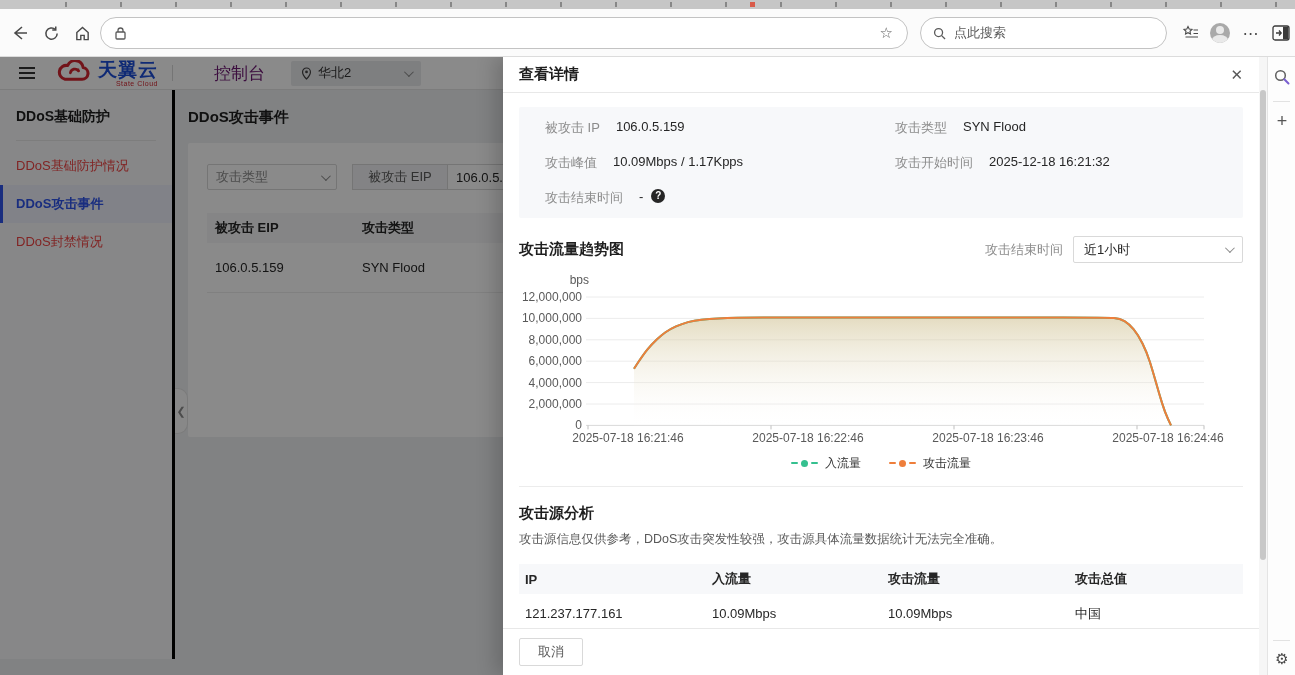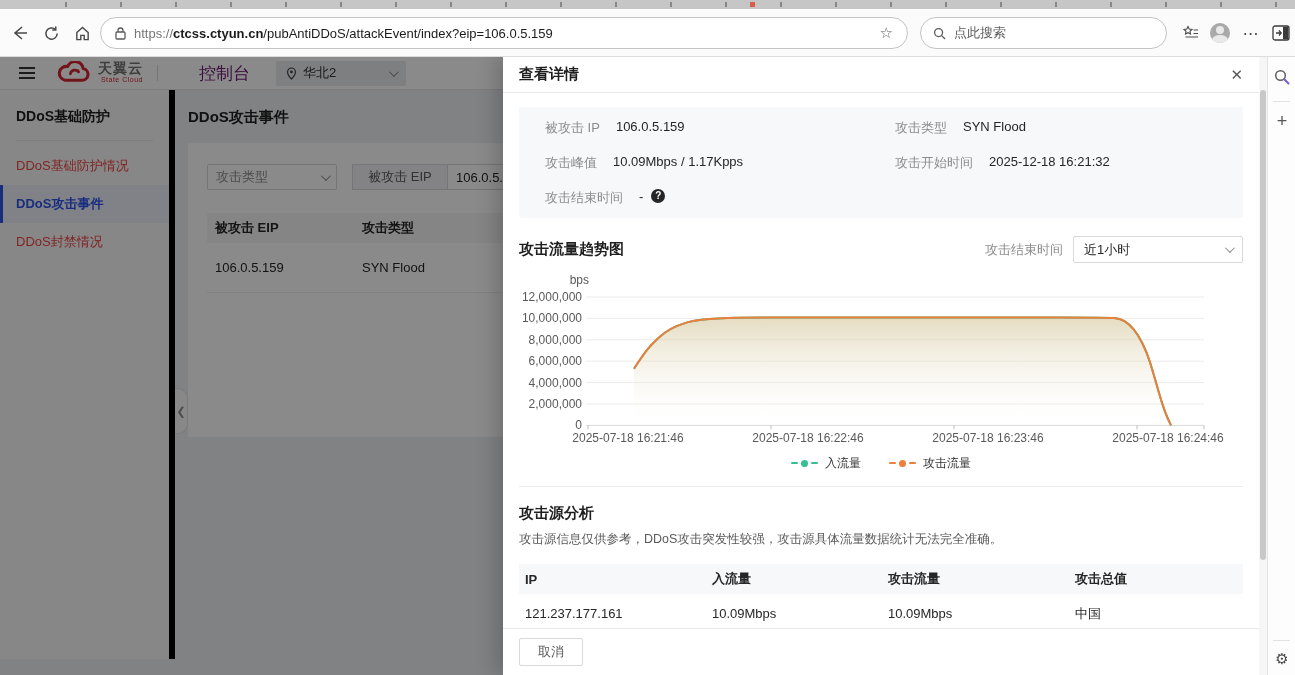--- a/index.html
+++ b/index.html
@@ -25,30 +25,30 @@
   .avatar-circle { width:20px; height:20px; border-radius:50%; background:#a9a9a9; position:relative; overflow:hidden; }
   .avatar-circle:before { content:""; position:absolute; top:3px; left:6px; width:8px; height:8px; border-radius:50%; background:#e9e9e9; }
   .avatar-circle:after { content:""; position:absolute; top:12px; left:2px; width:16px; height:10px; border-radius:50%; background:#e9e9e9; }
 
   
   .page { position:absolute; top:57px; left:0; right:0; bottom:0; background:#eef0f2; overflow:hidden; }
   .console-header { position:absolute; top:0; left:0; right:0; height:33px; background:#fff; border-bottom:1px solid #e6e6e6; display:flex; align-items:center; }
   .hamb { width:20px; margin-left:18px; color:#333; display:flex; }
   .logo { display:flex; align-items:flex-start; margin-left:18px; }
   .logo-text { margin-left:6px; line-height:1; }
-  .logo-name { font-size:14px; font-weight:bold; color:#737373; letter-spacing:1px; }
+  .logo-name { font-size:19px; font-weight:bold; color:#1d4ed8; letter-spacing:1px; }
   .logo-sub { font-size:7px; color:#d22630; letter-spacing:0.5px; margin-top:1px; text-align:right; }
   .hdr-divider { width:1px; height:16px; background:#d9d9d9; margin:0 14px 0 14px; }
   .console-title { font-size:17px; color:#701a75;margin-left:27px; }
   .region-pill { margin-left:26px; width:130px; height:25px; background:#e9eaed; border-radius:2px; display:flex; align-items:center; padding:0 10px; color:#333; cursor:pointer; }
   .region-pill .pin { display:flex; margin-right:6px; }
   .region-pill .chev { margin-left:auto; }
 
   .app { position:absolute; top:33px; left:0; right:0; bottom:0; }
-  .sidebar { position:absolute; left:0; top:0; bottom:16px; width:175px; background:#f9fafb; border-right:6px solid #000000; }
+  .sidebar { position:absolute; left:0; top:0; bottom:16px; width:175px; background:#f9fafb; border-right:3px solid #000000; }
   .sb-title { font-size:14px; font-weight:bold; color:#1f1f1f; padding:18px 0 0 16px; }
   .sb-divider { height:1px; background:#e8e8e8; margin:14px 16px 6px 16px; }
   .sb-item { height:38px; line-height:38px; padding-left:16px; color:#ef4444; font-size:13px; cursor:pointer; position:relative; }
   .sb-item.active { color:#2f54eb; background:#eef1fb; font-weight:bold; }
   .sb-item.active:before { content:""; position:absolute; left:0; top:0; bottom:0; width:3px; background:#2f54eb; }
   .collapse-handle { position:absolute; left:175px; top:298px; width:13px; height:46px; background:#fbfbfb; border:1px solid #e3e3e3; border-left:none; border-radius:0 10px 10px 0; display:flex; align-items:center; justify-content:center; color:#8c8c8c; font-size:11px; cursor:pointer; }
   .main { position:absolute; left:175px; top:0; right:0; bottom:0; }
   .main-title { font-size:15px; font-weight:bold; color:#1f1f1f; padding:18px 0 0 13px; }
   .card { position:absolute; left:13px; top:53px; width:700px; height:294px; background:#fff; border-radius:2px; }
   .filters { position:absolute; left:19px; top:21px; display:flex; }
@@ -132,21 +132,20 @@
           <path d="M3 8 L9 2.5 L15 8 V15.5 H10.8 V11 H7.2 V15.5 H3 Z" fill="none" stroke="#4a4a4a" stroke-width="1.5"></path>
         </svg>
     </div>
     <div class="urlbar">
       <span class="lock">
         <svg width="11" height="13" viewBox="0 0 11 13">
             <rect x="1" y="5" width="9" height="7" rx="1" fill="none" stroke="#5a5a5a" stroke-width="1.3"></rect>
             <path d="M3 5 V3.5 A2.5 2.5 0 0 1 8 3.5 V5" fill="none" stroke="#5a5a5a" stroke-width="1.3"></path>
           </svg>
       </span>
-      <span><span class="url-scheme">https://</span><span class="url-domain">ctcss.ctyun.cn</span><span class="url-path">/pubAntiDDoS/attackEvent/index?eip=106.0.5.159</span></span>
       <span class="star">☆</span>
     </div>
     <div class="searchbar">
       <span class="mag">
         <svg width="13" height="13" viewBox="0 0 14 14">
             <circle cx="6" cy="6" r="4.3" fill="none" stroke="#5a5a5a" stroke-width="1.4"></circle>
             <path d="M9.3 9.3 L13 13" stroke="#5a5a5a" stroke-width="1.4"></path>
           </svg>
       </span>
       <span>点此搜索</span>

